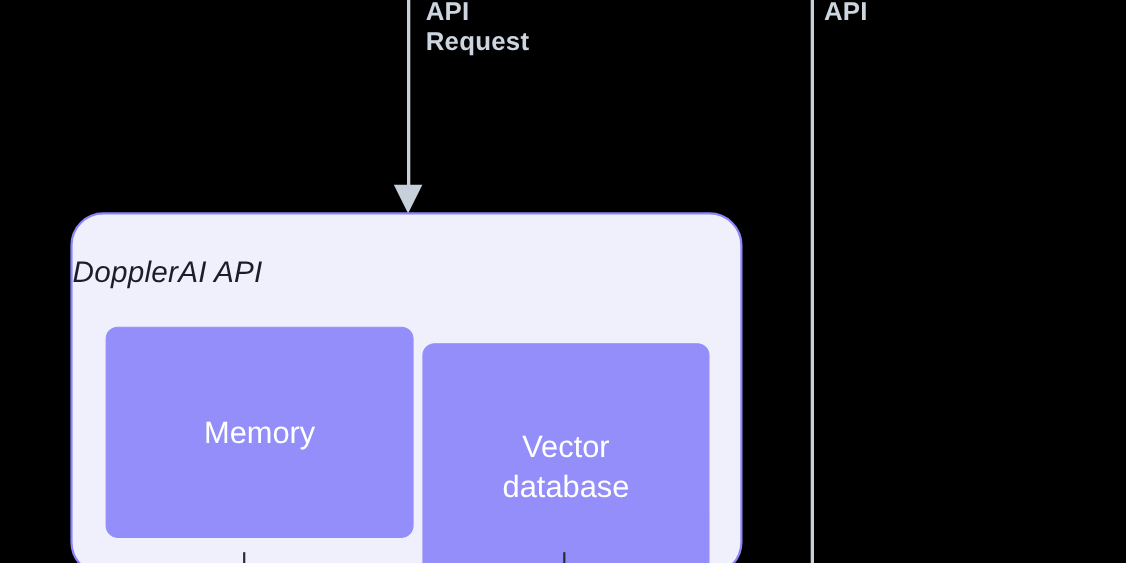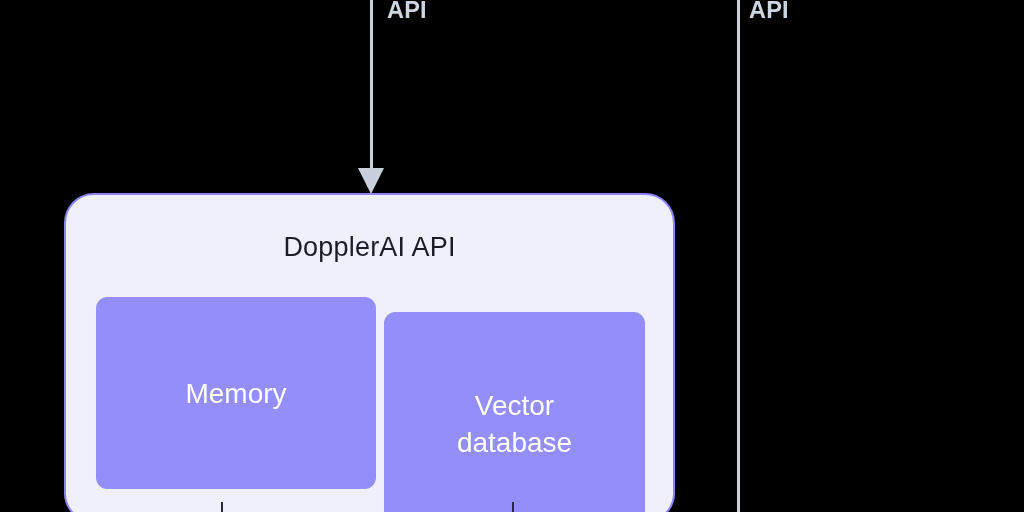--- a/index.html
+++ b/index.html
@@ -84,26 +84,27 @@
     background: #f0f0fd;
     border: 2px solid #8b85f8;
     border-radius: 30px;
     box-sizing: border-box;
   }
   .api-card-title {
     position: absolute;
     left: 0;
     top: 36px;
     width: 100%;
-    text-align: center;
+    text-align: left;
     color: #1c1c2b;
     font-size: 27px;
     line-height: 32px;
     font-family: "Liberation Sans", sans-serif;
     letter-spacing: 0.2px;
+    font-style: italic;
   }
 
   
   .node-box {
     position: absolute;
     background: #938ef9;
     border: 1px solid #938ef9;
     border-radius: 11px;
     box-sizing: border-box;
     color: #ffffff;
@@ -153,20 +154,21 @@
 </head>
 <body>
 
 <div id="stage">
 
   <div class="flow-line request-line"></div>
   <div class="request-arrowhead"></div>
 
   <div class="edge-label label-request">
     <span class="lbl-line">API</span>
+    <span class="lbl-line">Request</span>
   </div>
 
   <div class="flow-line response-line"></div>
 
   <div class="edge-label label-response">
     <span class="lbl-line">API</span>
   </div>
 
   <div class="api-card">
 

